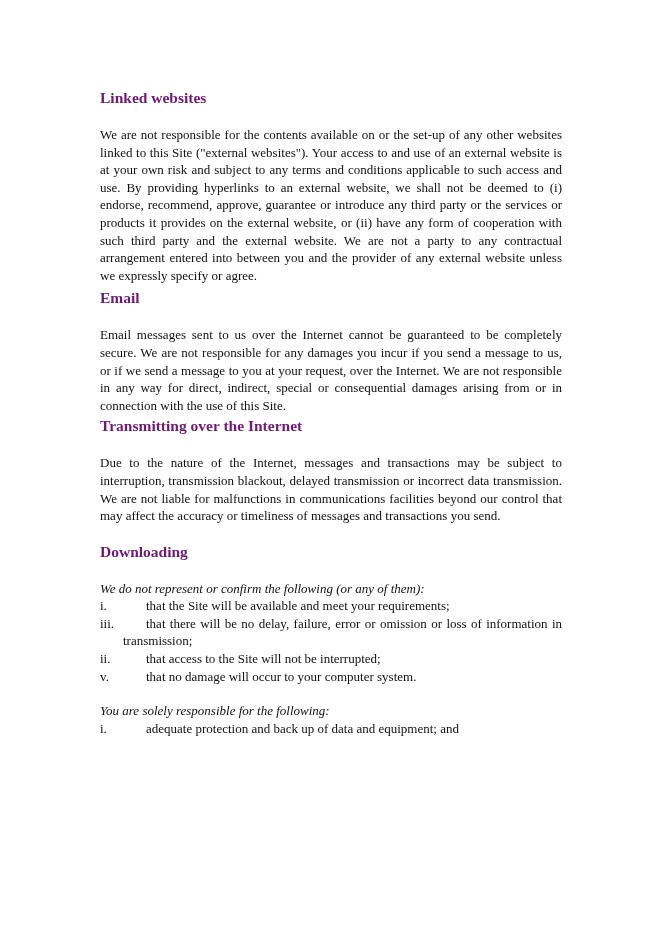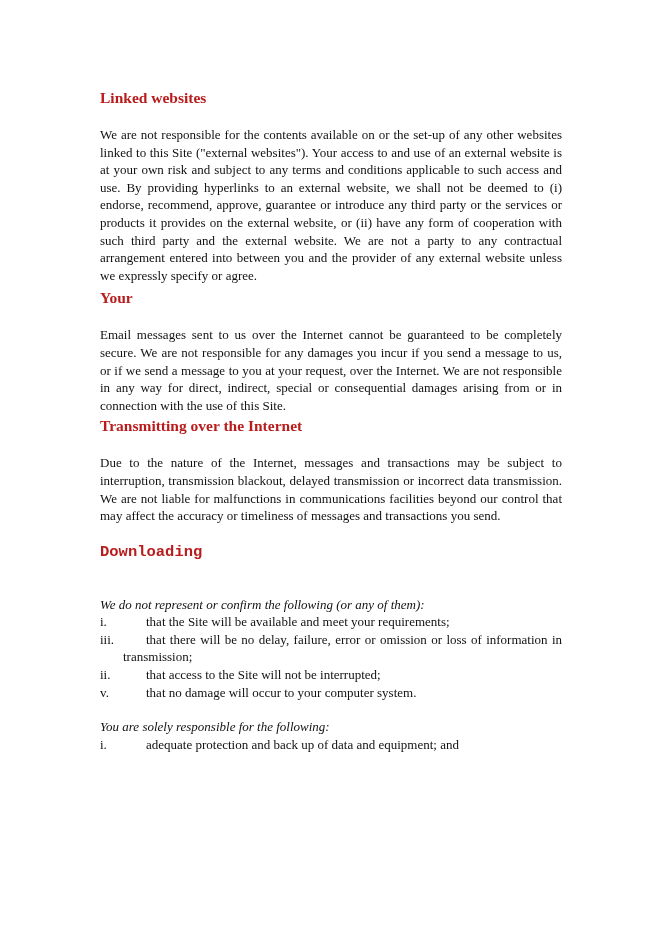--- a/index.html
+++ b/index.html
@@ -19,36 +19,36 @@
       position: absolute;
       left: 100px;
       top: 86px;
       width: 462px;
     }
     h2 {
       font-size: 15.5px;
       font-weight: bold;
       margin: 0;
       line-height: 24px;
-      color: #b91c1c;
+      color: #701a75;
     }
     p {
       font-size: 13px;
       line-height: 17.6px;
       margin: 0;
       text-align: justify;
       text-align-last: left;
     }
     .sec-linked h2 { margin-bottom: 16px; }
     .sec-linked p { margin-bottom: 2px; }
     .sec-email h2 { margin-bottom: 16px; }
     .sec-email p { }
     .sec-transmit h2 { margin-bottom: 16px; }
     .sec-transmit p { margin-bottom: 15px; }
-    .sec-download h2 { margin-bottom: 32px; font-family: Liberation Mono, monospace; }
+    .sec-download h2 { margin-bottom: 16px; }
     .intro {
       font-size: 13px;
       line-height: 17.6px;
       font-style: italic;
     }
     ol.roman {
       list-style: none;
       margin: 0;
       padding: 0;
     }
@@ -82,21 +82,21 @@
 <body>
 
 <div class="page">
 
   <section class="sec-linked">
     <h2>Linked websites</h2>
     <p>We are not responsible for the contents available on or the set-up of any other websites linked to this Site ("external websites"). Your access to and use of an external website is at your own risk and subject to any terms and conditions applicable to such access and use. By providing hyperlinks to an external website, we shall not be deemed to (i) endorse, recommend, approve, guarantee or introduce any third party or the services or products it provides on the external website, or (ii) have any form of cooperation with such third party and the external website. We are not a party to any contractual arrangement entered into between you and the provider of any external website unless we expressly specify or agree.</p>
   </section>
 
   <section class="sec-email">
-    <h2>Your</h2>
+    <h2>Email</h2>
     <p>Email messages sent to us over the Internet cannot be guaranteed to be completely secure. We are not responsible for any damages you incur if you send a message to us, or if we send a message to you at your request, over the Internet. We are not responsible in any way for direct, indirect, special or consequential damages arising from or in connection with the use of this Site.</p>
   </section>
 
   <section class="sec-transmit">
     <h2>Transmitting over the Internet</h2>
     <p>Due to the nature of the Internet, messages and transactions may be subject to interruption, transmission blackout, delayed transmission or incorrect data transmission. We are not liable for malfunctions in communications facilities beyond our control that may affect the accuracy or timeliness of messages and transactions you send.</p>
   </section>
 
   <section class="sec-download">
     <h2>Downloading</h2>

